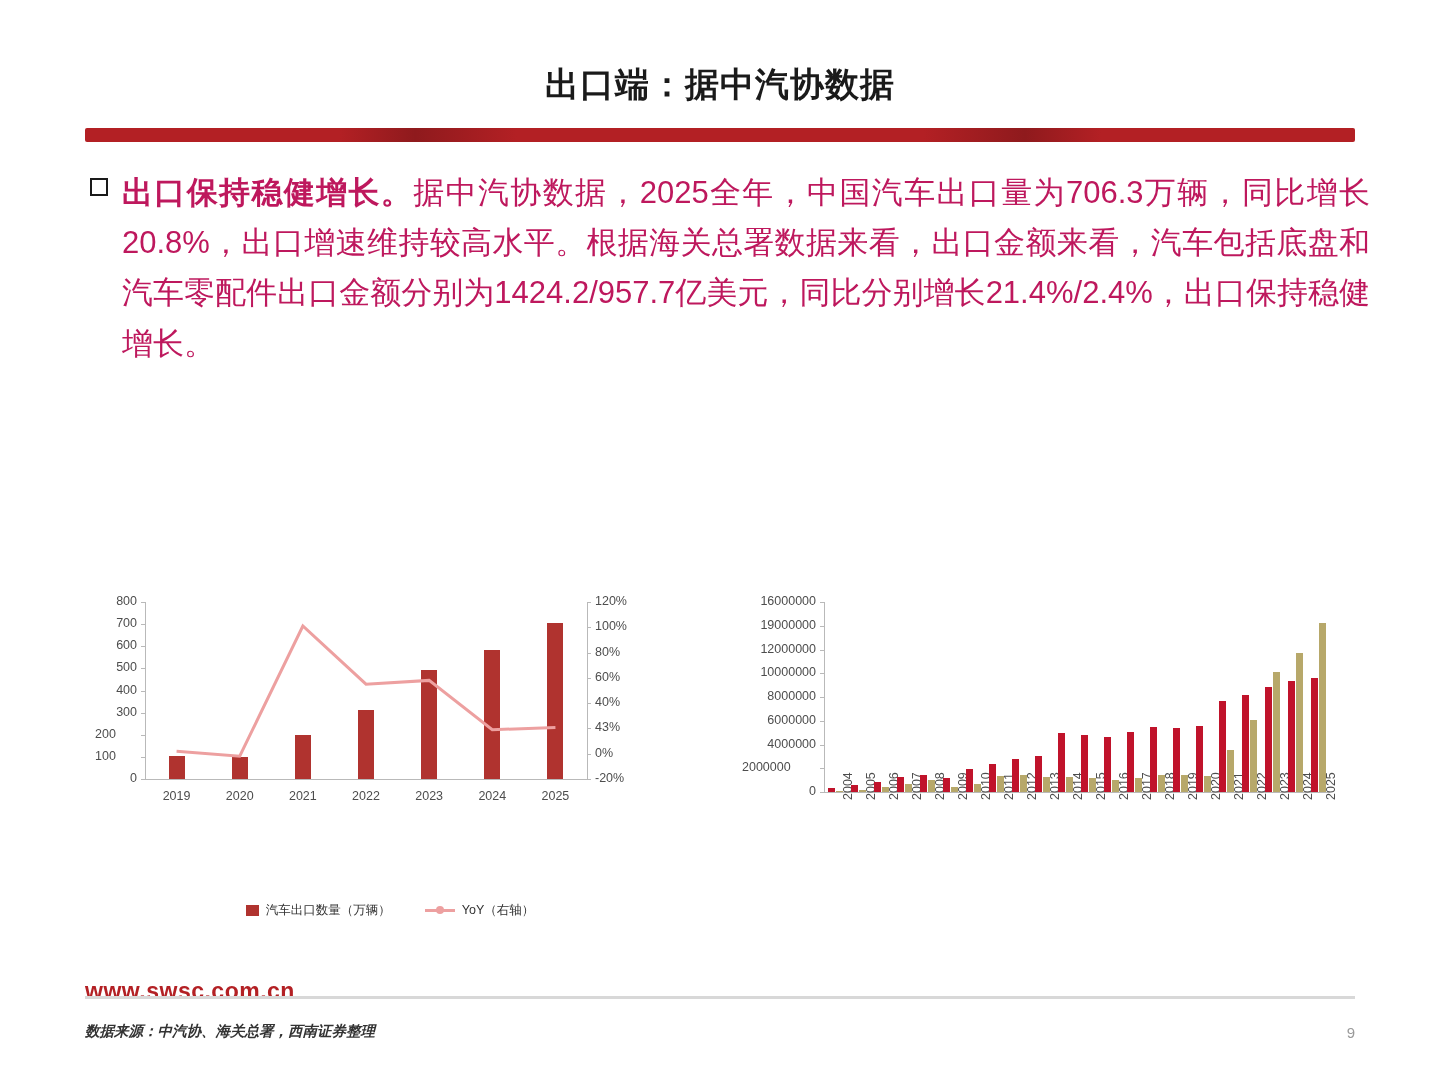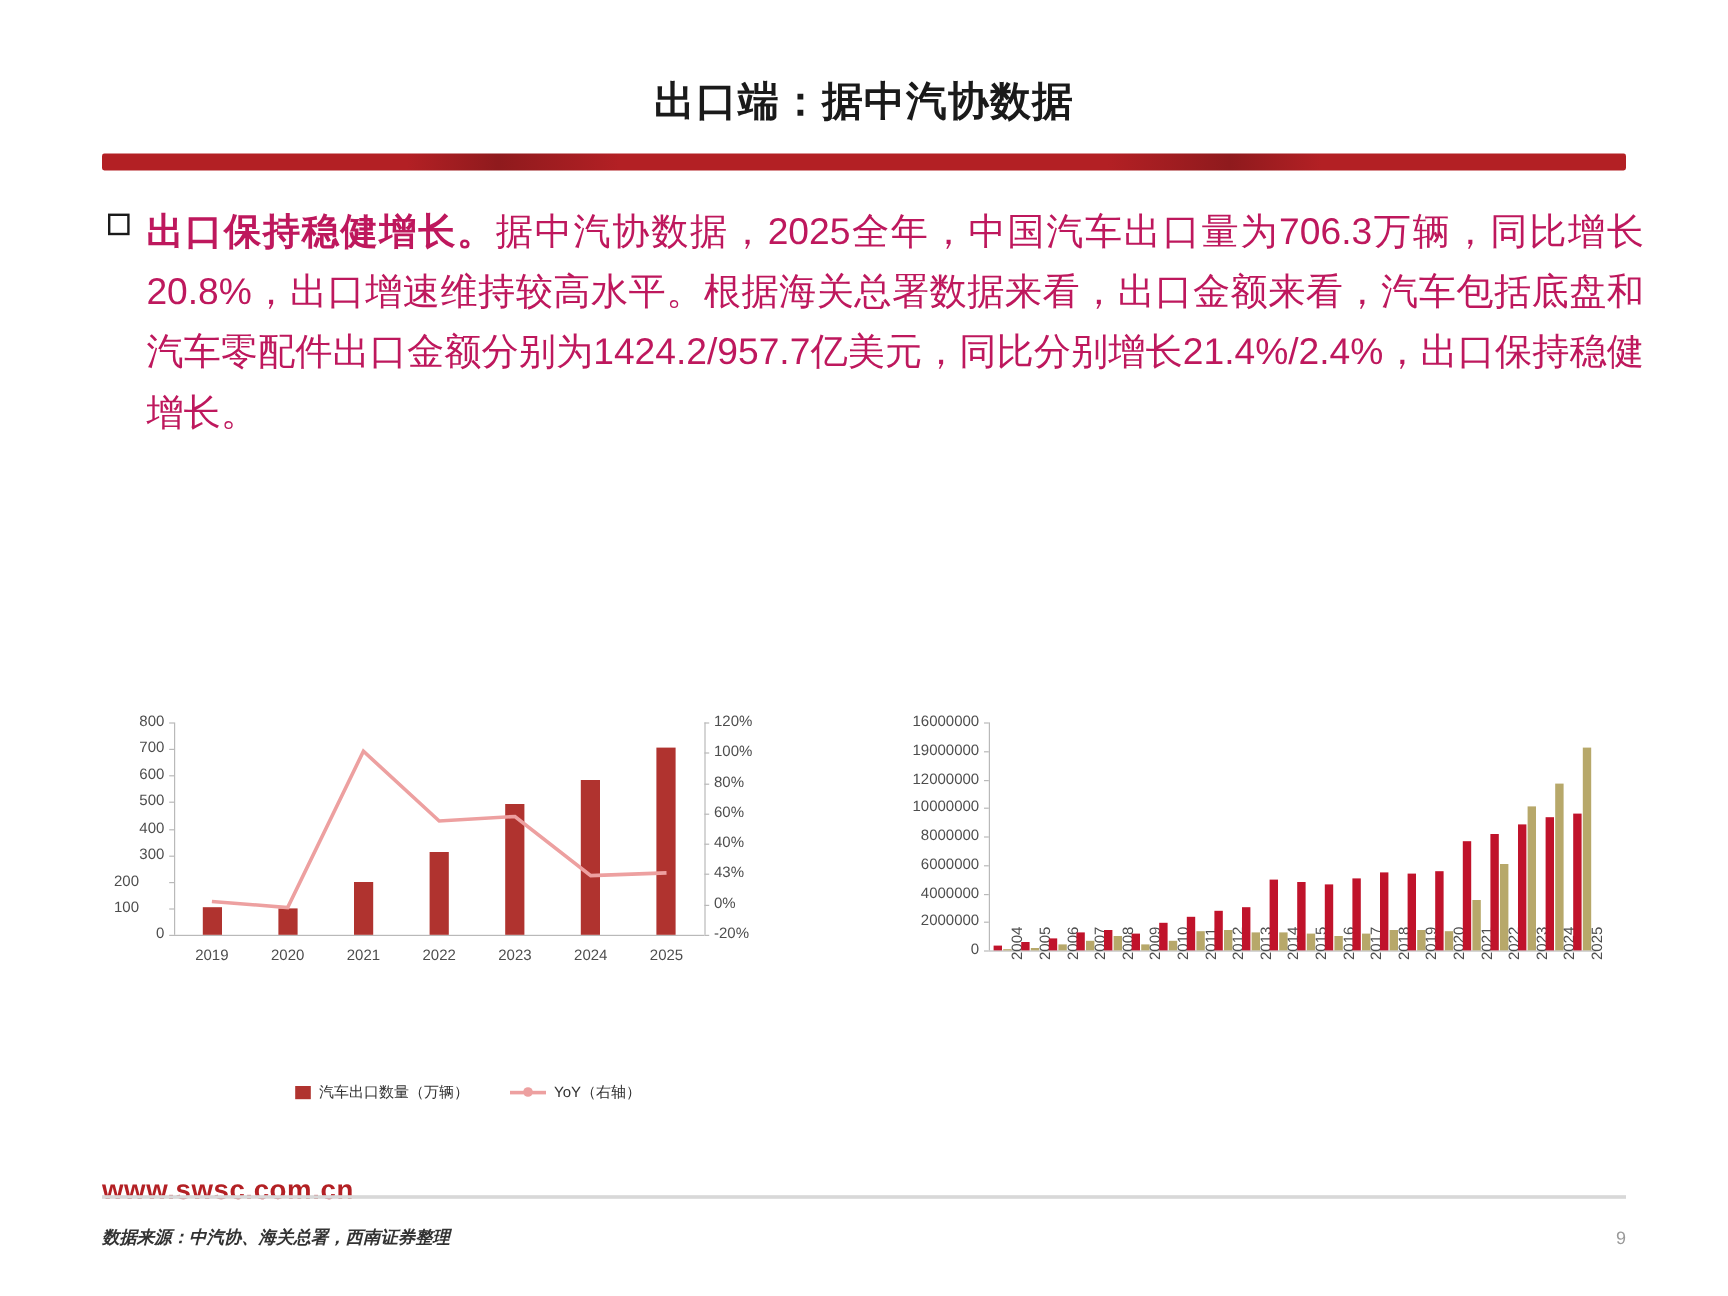--- a/index.html
+++ b/index.html
@@ -119,21 +119,21 @@
       </div>
   </div>
 </div>
 
 <div class="chart-card" style="left:742px;top:572px;width:605px;">
   <div class="plot" id="plot2" style="height: 250px; width: 600px;">
       <div class="axis-line" style="left: 82px; top: 8px; width: 1px; height: 190px;"></div>
       <div class="axis-line" style="left: 82px; top: 198px; width: 506px; height: 1px;"></div>
       <div class="tick-label" style="left: 0px; top: 190px; width: 74px; text-align: right;">0</div>
       <div class="axis-line" style="left: 78px; top: 198px; width: 4px; height: 1px;"></div>
-      <div class="tick-label" style="left: 0px; top: 166.25px; width: 74px; text-align: right;">2000000</div>
+      <div class="tick-label" style="left: 0px; top: 166.25px; width: 74px; text-align: left;">2000000</div>
       <div class="axis-line" style="left: 78px; top: 174.25px; width: 4px; height: 1px;"></div>
       <div class="tick-label" style="left: 0px; top: 142.5px; width: 74px; text-align: right;">4000000</div>
       <div class="axis-line" style="left: 78px; top: 150.5px; width: 4px; height: 1px;"></div>
       <div class="tick-label" style="left: 0px; top: 118.75px; width: 74px; text-align: right;">6000000</div>
       <div class="axis-line" style="left: 78px; top: 126.75px; width: 4px; height: 1px;"></div>
       <div class="tick-label" style="left: 0px; top: 95px; width: 74px; text-align: right;">8000000</div>
       <div class="axis-line" style="left: 78px; top: 103px; width: 4px; height: 1px;"></div>
       <div class="tick-label" style="left: 0px; top: 71.25px; width: 74px; text-align: right;">10000000</div>
       <div class="axis-line" style="left: 78px; top: 79.25px; width: 4px; height: 1px;"></div>
       <div class="tick-label" style="left: 0px; top: 47.5px; width: 74px; text-align: right;">12000000</div>

